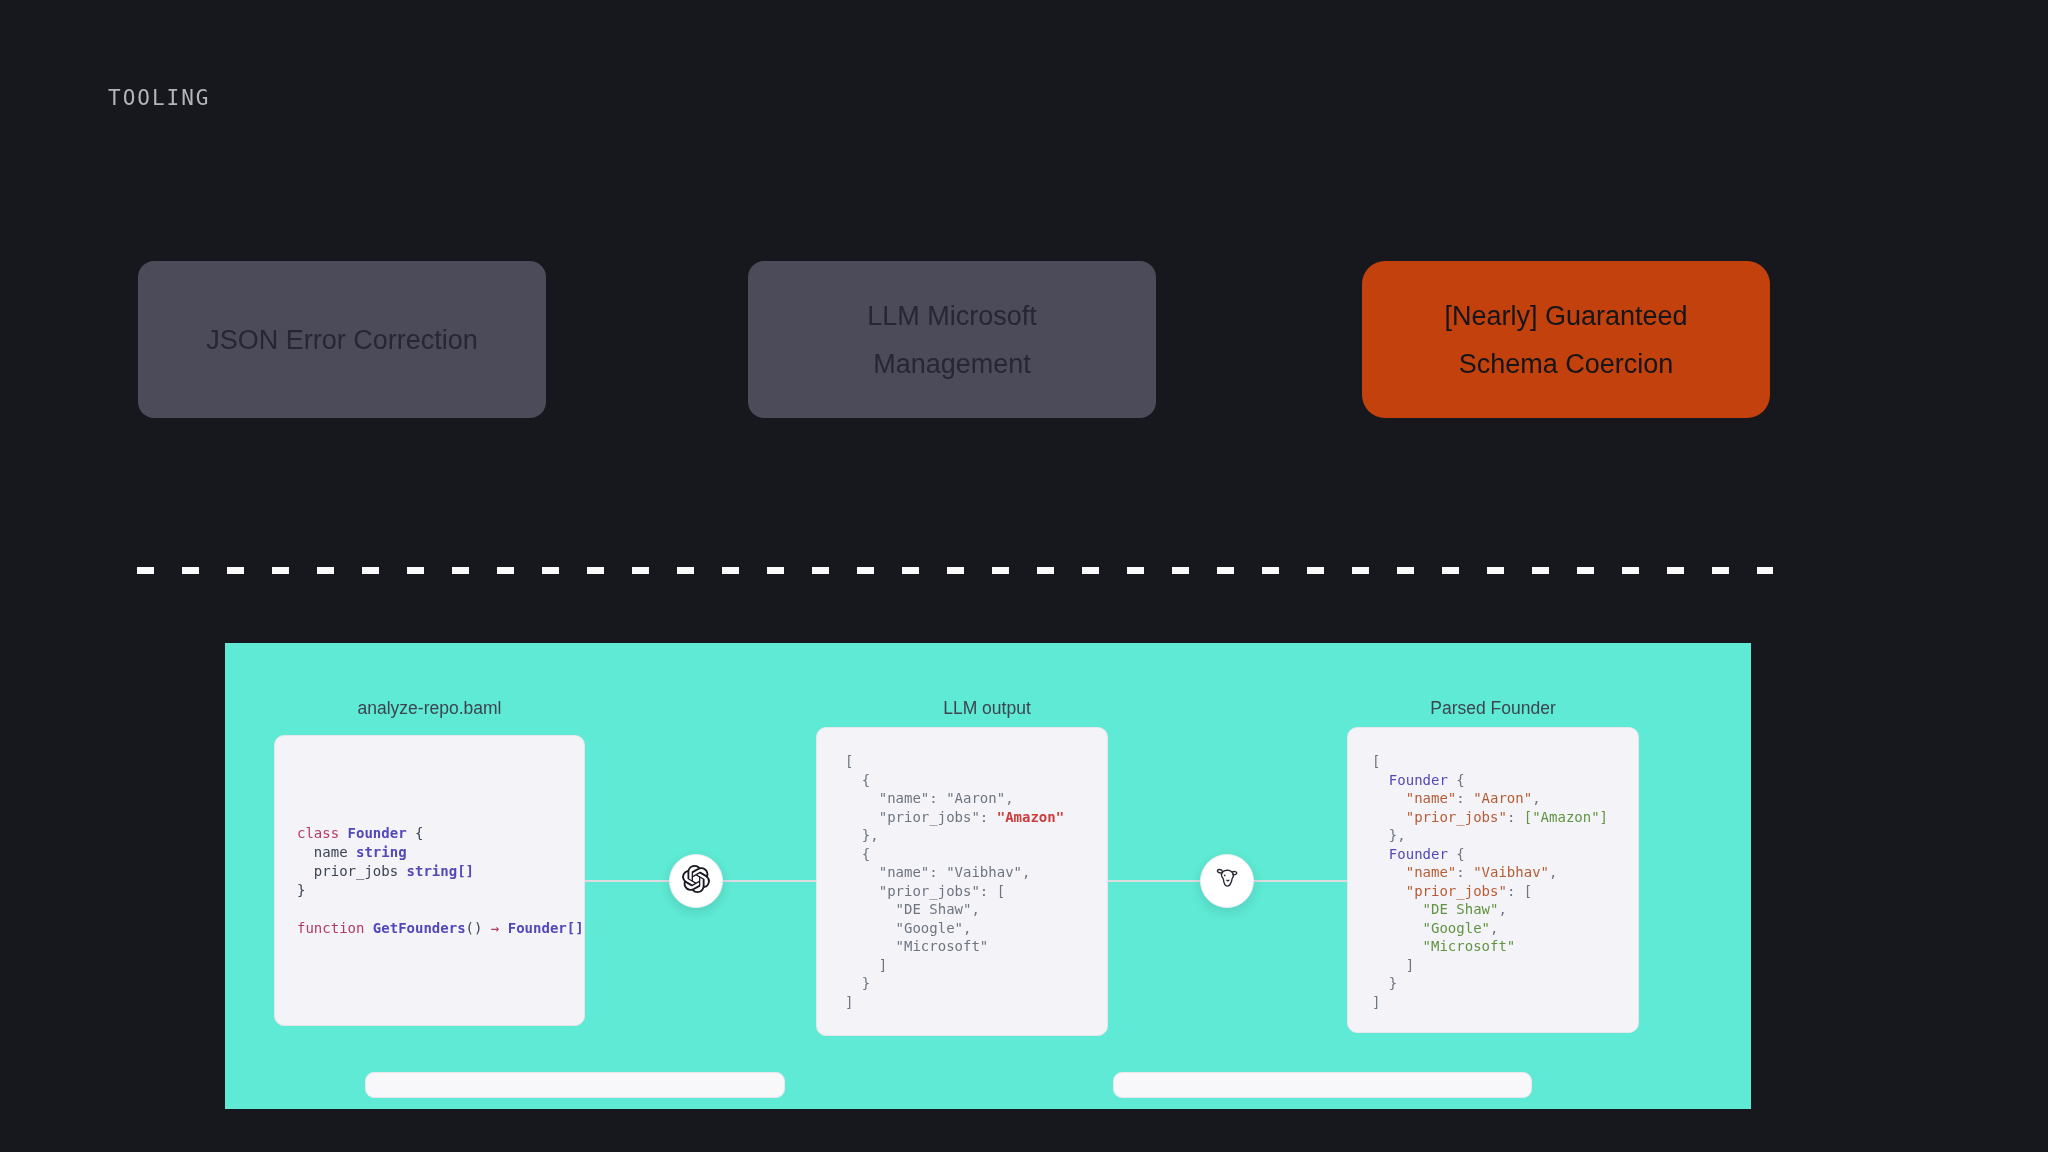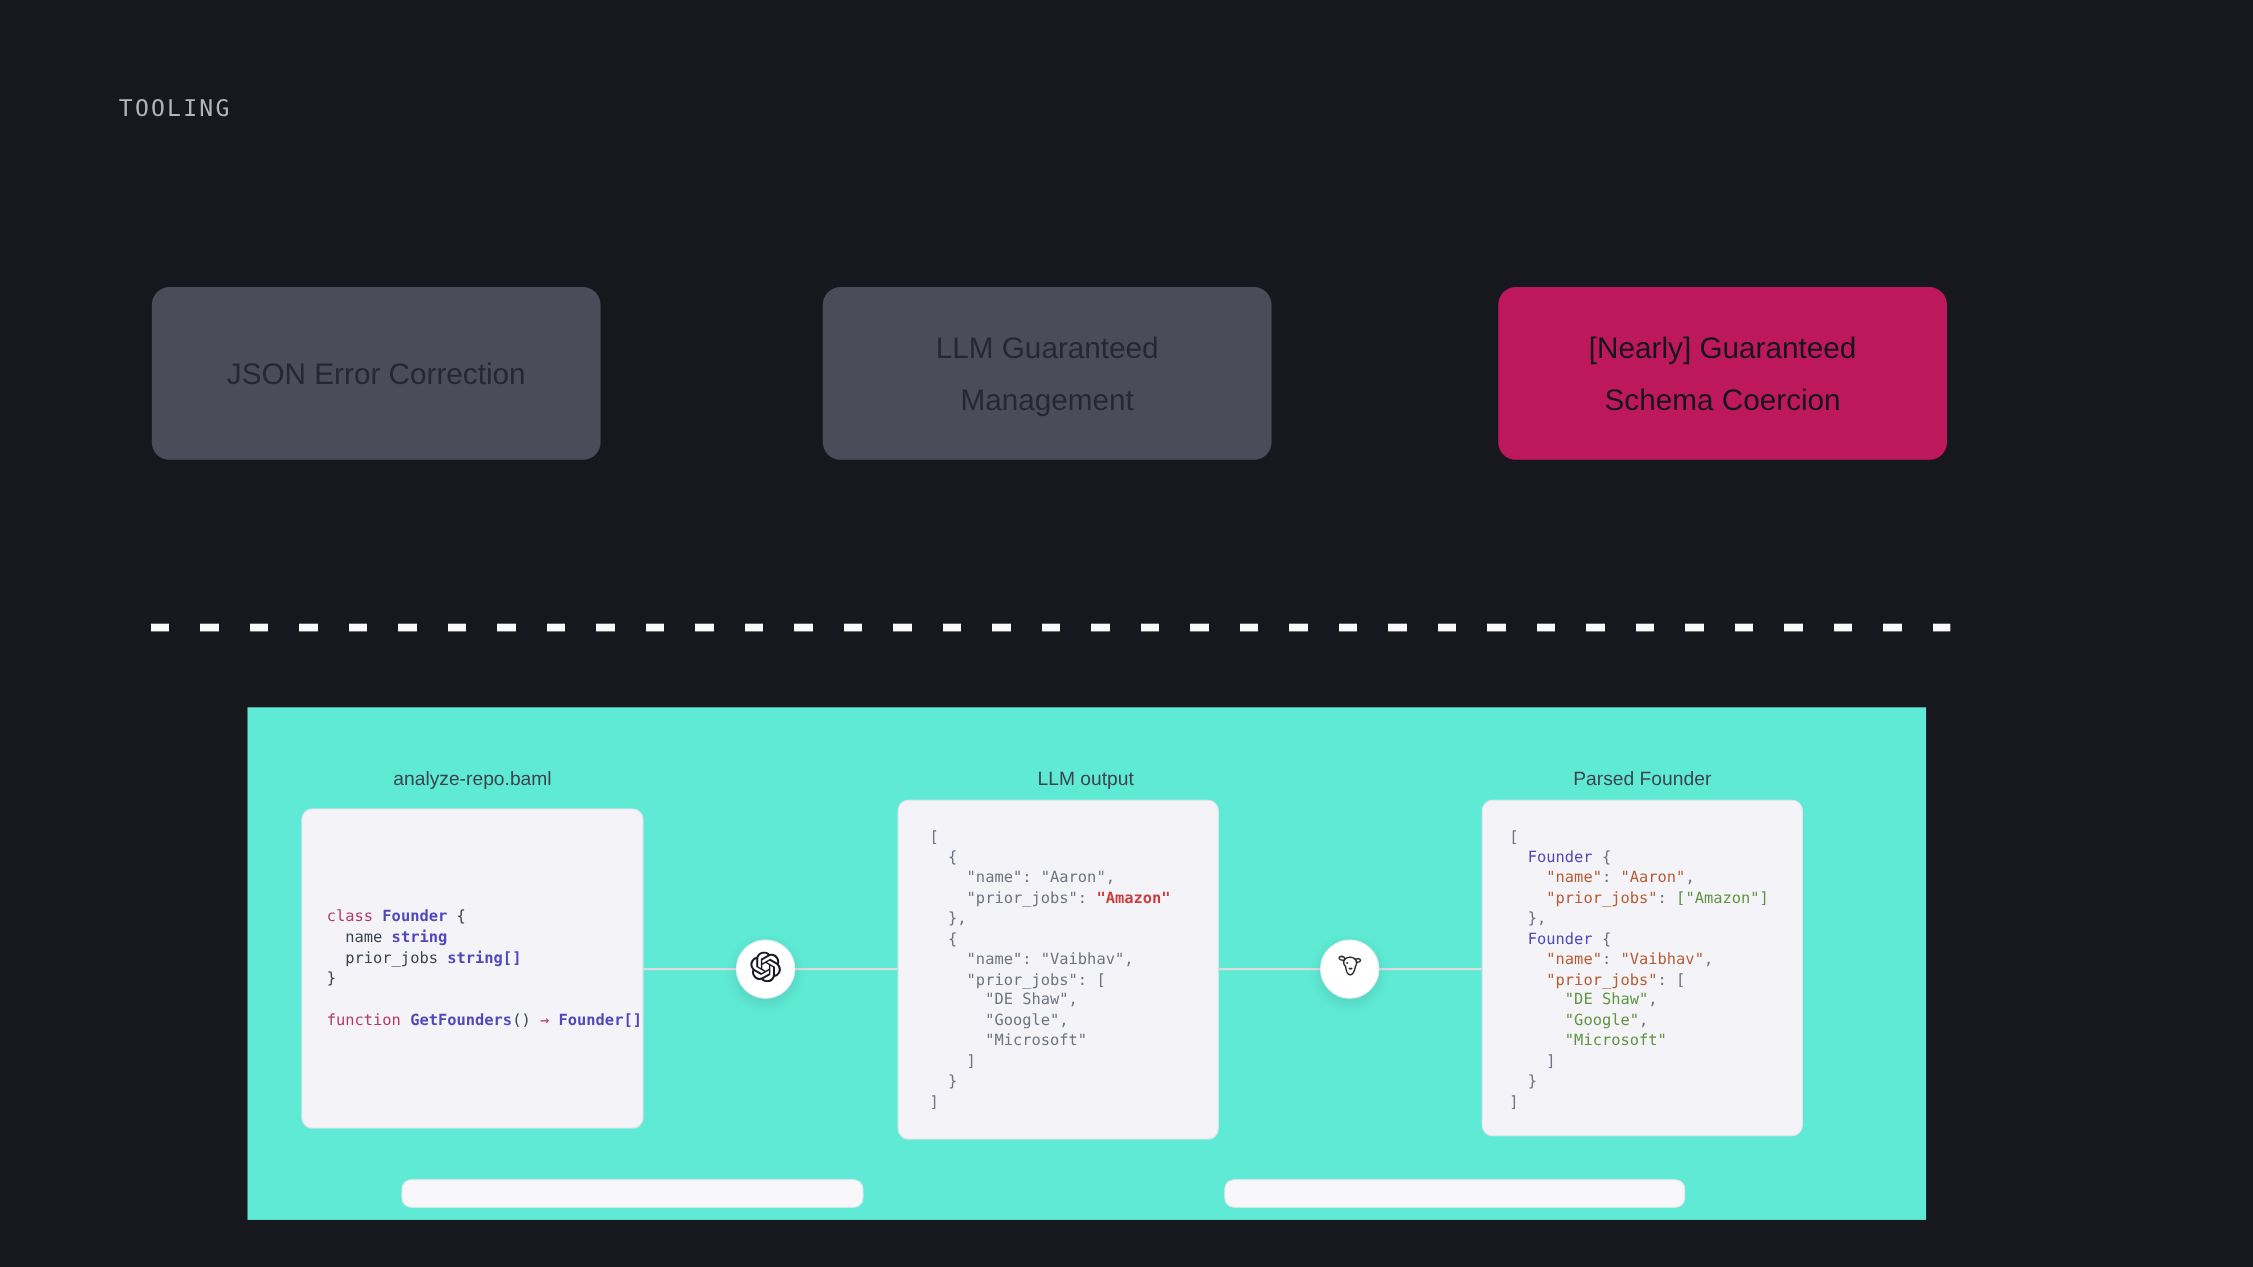--- a/index.html
+++ b/index.html
@@ -22,21 +22,21 @@
     position:absolute; top:261px; width:408px; height:157px;
     border-radius:16px;
     display:flex; align-items:center; justify-content:center;
     text-align:center;
     font-size:27px; line-height:48px;
     padding:0 44px;
     background:#4b4b5a; color:#262635;
   }
   .card-1 { left:138px; }
   .card-2 { left:748px; }
-  .card-3 { left:1362px; background:#be185d; color:#15151c; }
+  .card-3 { left:1362px; background:#c2410c; color:#15151c;border-radius:23px; }
 
   .dashed-divider {
     position:absolute; left:137px; top:567px; width:1636px; height:7px;
     background:repeating-linear-gradient(to right, #fafafa 0px, #fafafa 17px, transparent 17px, transparent 45px);
   }
 
   .panel {
     position:absolute; left:225px; top:643px; width:1526px; height:466px;
     background:#5eead4;
   }
@@ -98,21 +98,21 @@
   }
   .pill-1 { left:140px; width:420px; }
   .pill-2 { left:888px; width:419px; }
 </style>
 </head>
 <body>
 
 <div class="tooling-label">TOOLING</div>
 
 <div class="card card-1">JSON Error Correction</div>
-<div class="card card-2">LLM Guaranteed Management</div>
+<div class="card card-2">LLM Microsoft Management</div>
 <div class="card card-3">[Nearly] Guaranteed Schema Coercion</div>
 
 <div class="dashed-divider"></div>
 
 <div class="panel">
 
   <div class="col-title col-title-1">analyze-repo.baml</div>
   <div class="col-title col-title-2">LLM output</div>
   <div class="col-title col-title-3">Parsed Founder</div>
 

